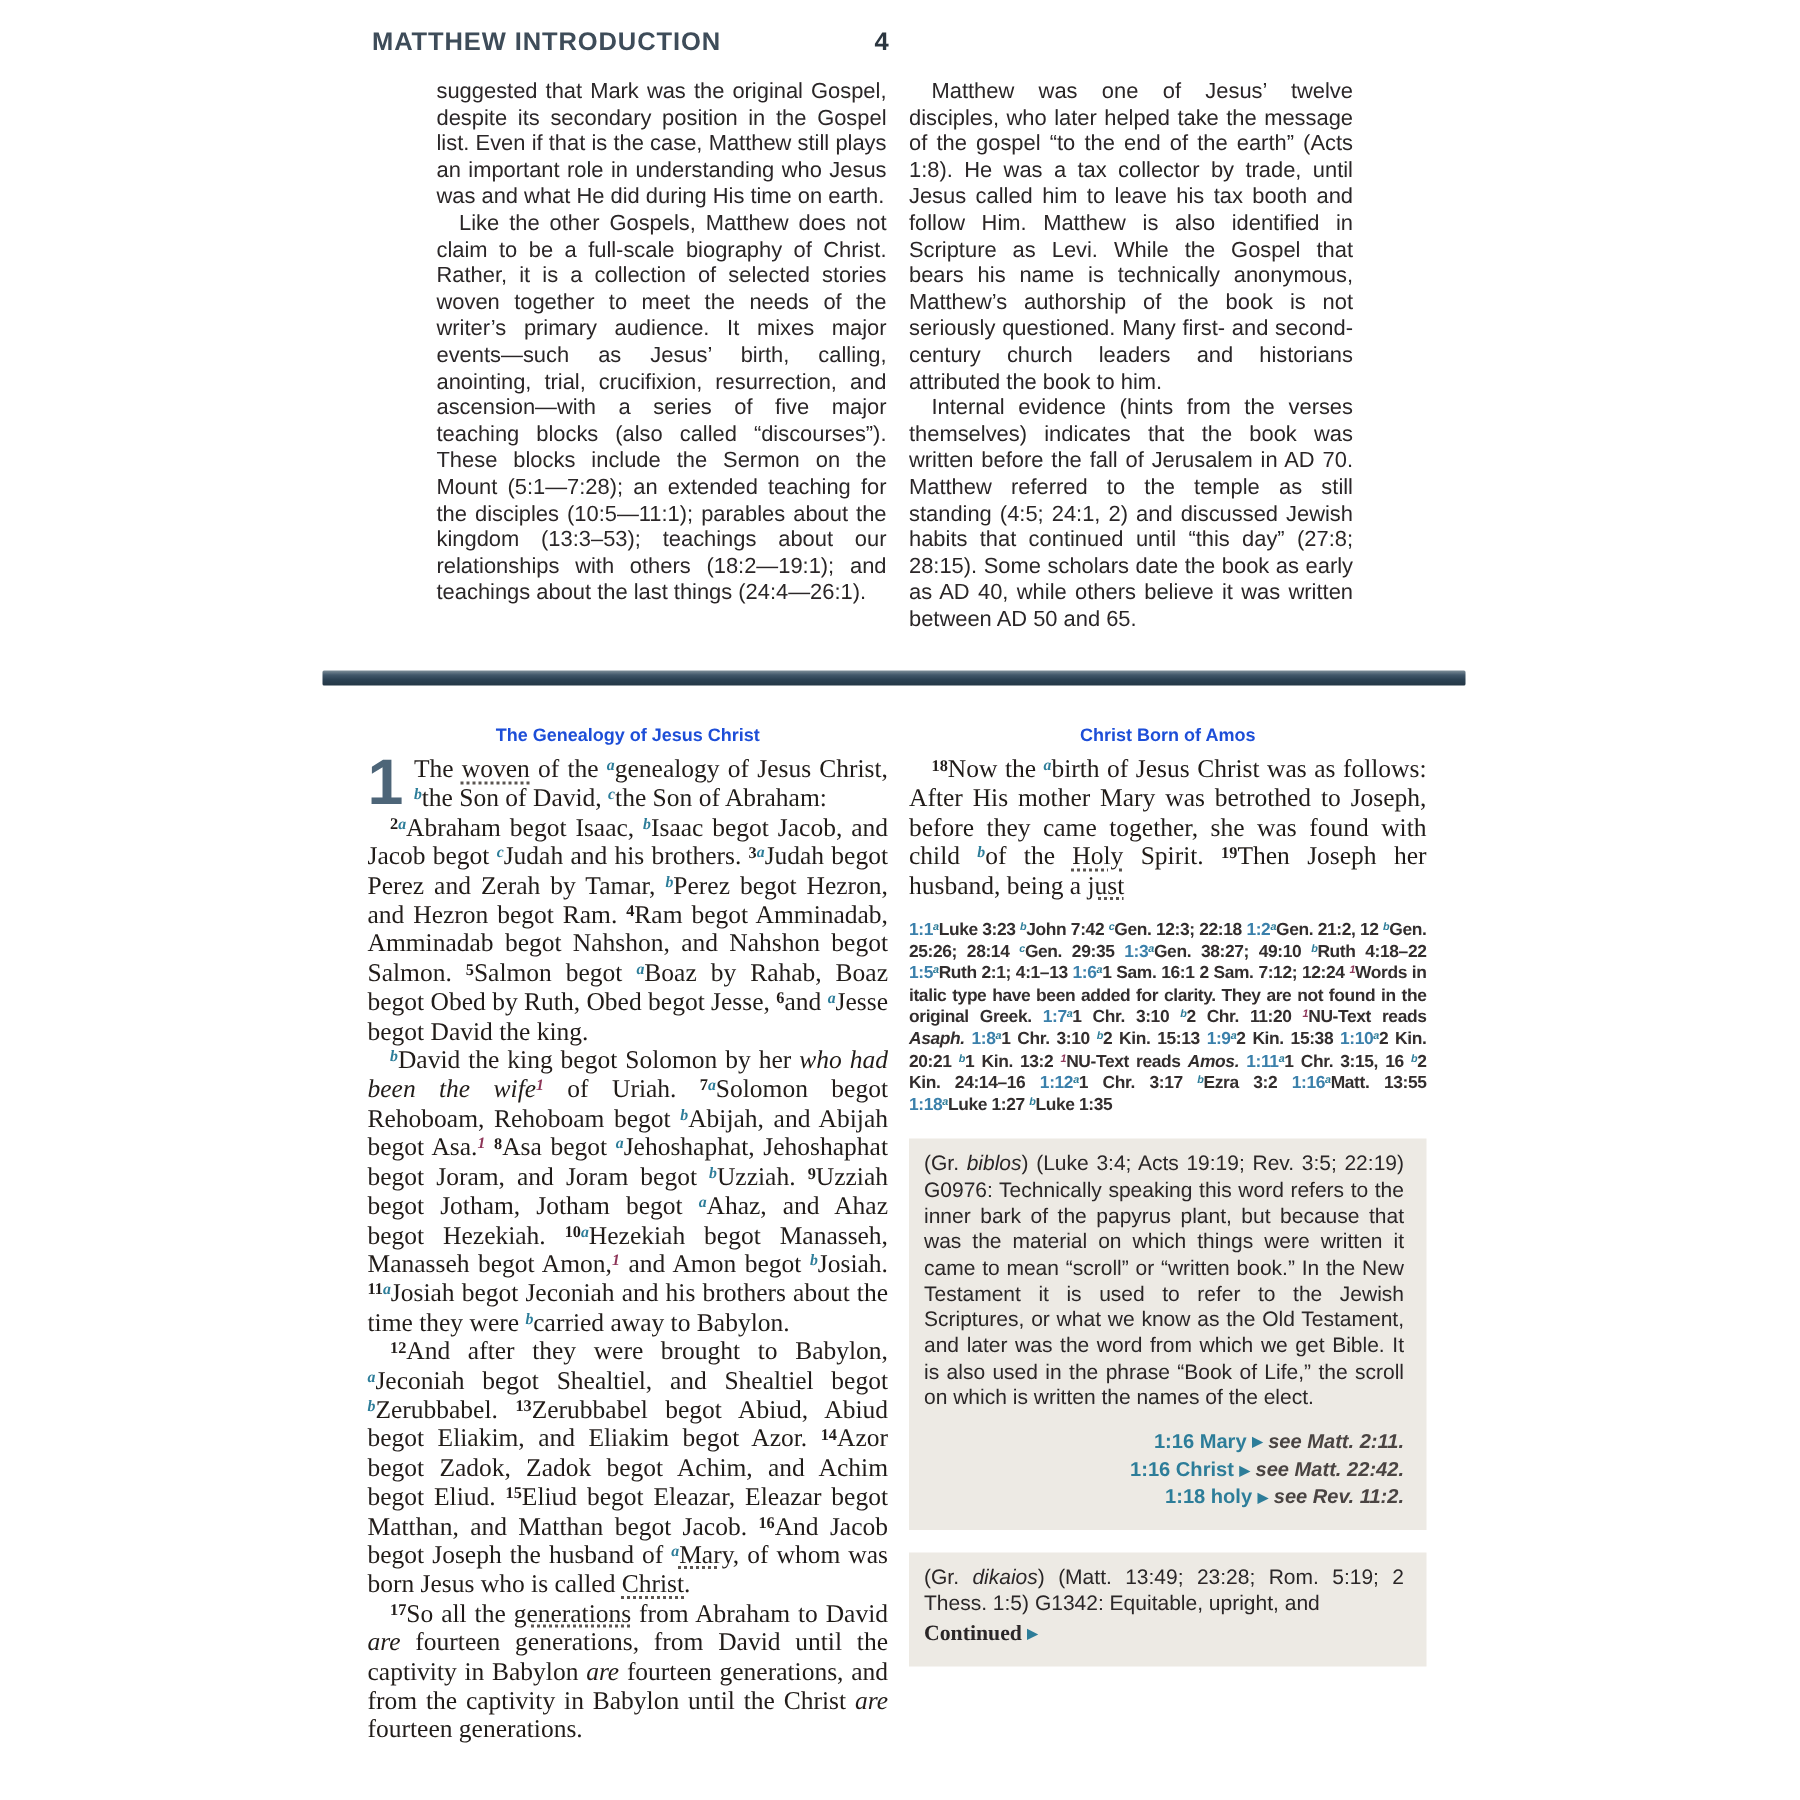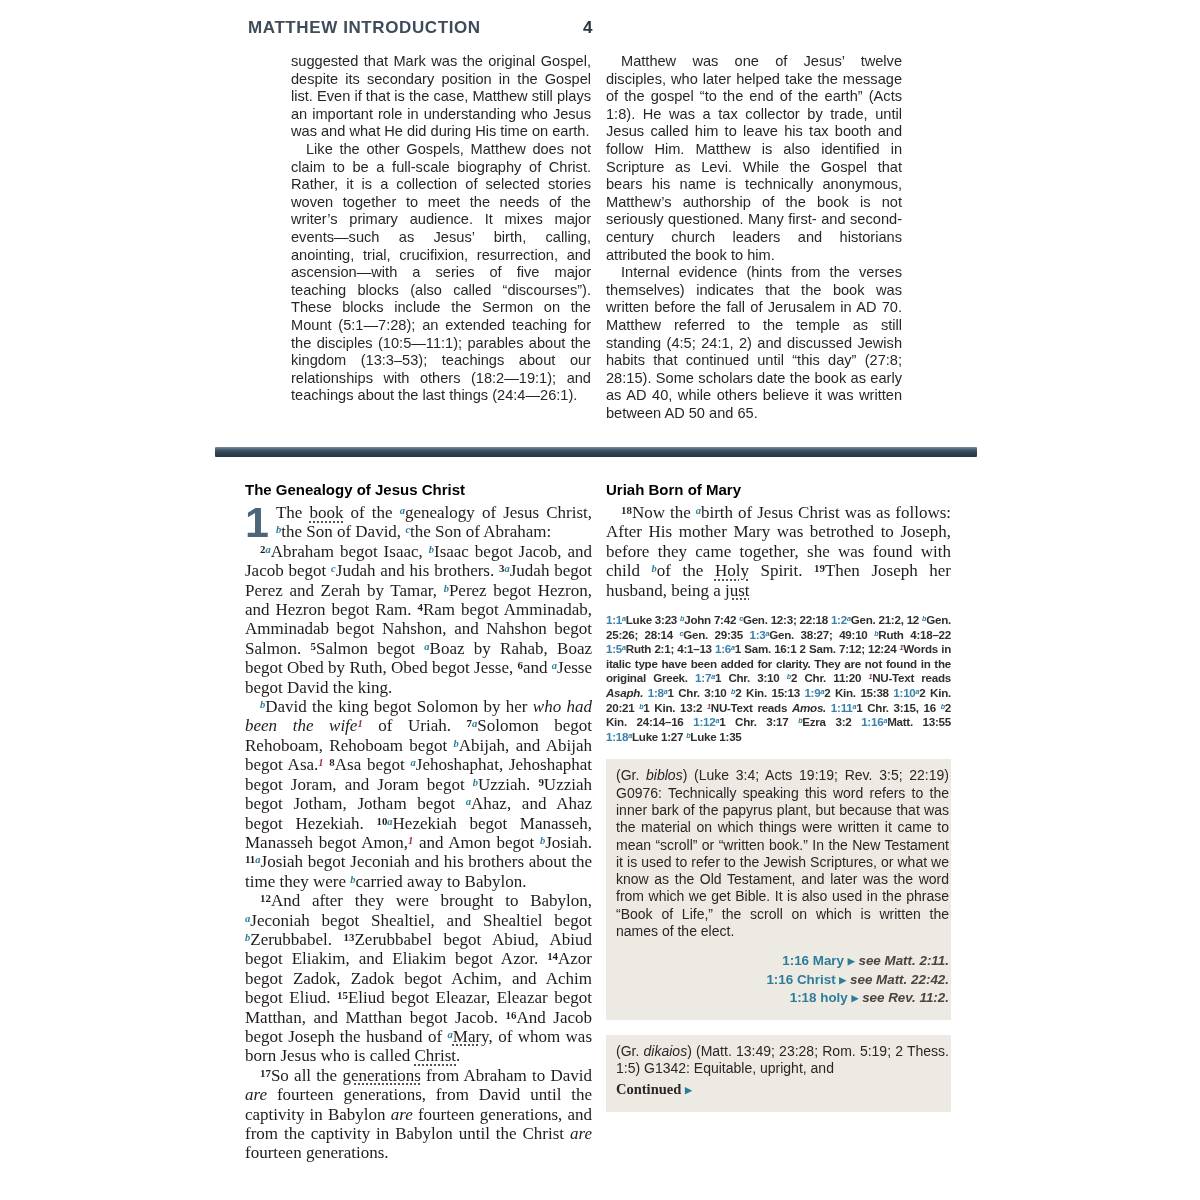--- a/index.html
+++ b/index.html
@@ -36,22 +36,22 @@
   
   .scripture {
     position:absolute; top:470px;
     font-family:"Liberation Serif", serif;
     font-size:17px; line-height:19.4px; text-align:justify; color:#211c19;
   }
   .scripture-left  { left:245px; width:347px; }
   .scripture-right { left:606px; width:345px; }
   .sec-heading {
     font-family:"Liberation Sans", sans-serif;
-    font-size:15px; font-weight:bold; color:#000000;
-    text-align:left; margin:0 0 3px 0; line-height:20px;
+    font-size:12px; font-weight:bold; color:#1d4ed8;
+    text-align:center; margin:0 0 3px 0; line-height:20px;
   }
   .scripture p { margin:0; }
   .scripture p.ind { text-indent:15px; }
   .dropcap {
     float:left; font-family:"Liberation Sans", sans-serif;
     font-size:43px; line-height:34px; font-weight:bold; color:#4d6578;
     margin:2px 7px 0 0;
   }
   
   .seg-n { font-weight:bold; font-size:0.64em; vertical-align:0.38em; line-height:0; }
@@ -70,21 +70,21 @@
   }
   
   .study-box { margin-top:15px; }
   .study-box .box-header {
     background:linear-gradient(180deg,#5b7482 0%,#3f5765 35%,#354c5a 100%);
     color:#ffffff; font-family:"Liberation Sans", sans-serif;
     font-size:15px; font-weight:bold; padding:5px 10px 4px 10px;
     letter-spacing:0.2px; text-align:left;
   }
   .study-box .box-body {
-    background:#edeae4; padding:8px 2px 12px 10px;
+    background:#edeae4; padding:8px 15px 12px 10px;
     font-family:"Liberation Sans", sans-serif;
     font-size:14px; line-height:17.3px; text-align:justify; color:#2a2627;
   }
   .study-links { margin-top:12px; }
   .study-link-row {
     font-size:13.4px; line-height:17.5px; font-weight:bold; text-align:right;
   }
   .study-link-ref { color:#2d7d99; }
   .see-arrow { color:#2d7d99; font-size:9px; vertical-align:1px; }
   .study-link-see { color:#4a4442; font-style:italic; }
@@ -107,30 +107,30 @@
   <div class="intro-col intro-right">
     <p class="ind">Matthew was one of Jesus’ twelve disciples, who later helped take the message of the gospel “to the end of the earth” (Acts 1:8). He was a tax collector by trade, until Jesus called him to leave his tax booth and follow Him. Matthew is also identified in Scripture as Levi. While the Gospel that bears his name is technically anonymous, Matthew’s authorship of the book is not seriously questioned. Many first- and second-century church leaders and historians attributed the book to him.</p>
     <p class="ind">Internal evidence (hints from the verses themselves) indicates that the book was written before the fall of Jerusalem in AD 70. Matthew referred to the temple as still standing (4:5; 24:1, 2) and discussed Jewish habits that continued until “this day” (27:8; 28:15). Some scholars date the book as early as AD 40, while others believe it was written between AD 50 and 65.</p>
   </div>
 
   <div class="divider"></div>
 
   <div class="scripture scripture-left">
     <h2 class="sec-heading">The Genealogy of Jesus Christ</h2>
     <p>
-      <span class="dropcap">1</span><span><span class="seg-b">The </span><span class="seg-u">book</span><span class="seg-b"> of the </span><span class="seg-s">a</span><span class="seg-b">genealogy of Jesus Christ, </span><span class="seg-s">b</span><span class="seg-b">the Son of David, </span><span class="seg-s">c</span><span class="seg-b">the Son of Abraham:</span></span>
+      <span class="dropcap">1</span><span><span class="seg-b">The </span><span class="seg-u">woven</span><span class="seg-b"> of the </span><span class="seg-s">a</span><span class="seg-b">genealogy of Jesus Christ, </span><span class="seg-s">b</span><span class="seg-b">the Son of David, </span><span class="seg-s">c</span><span class="seg-b">the Son of Abraham:</span></span>
     </p>
     <p class="ind"><span class="seg-n">2</span><span class="seg-s">a</span><span class="seg-b">Abraham begot Isaac, </span><span class="seg-s">b</span><span class="seg-b">Isaac begot Jacob, and Jacob begot </span><span class="seg-s">c</span><span class="seg-b">Judah and his brothers. </span><span class="seg-n">3</span><span class="seg-s">a</span><span class="seg-b">Judah begot Perez and Zerah by Tamar, </span><span class="seg-s">b</span><span class="seg-b">Perez begot Hezron, and Hezron begot Ram. </span><span class="seg-n">4</span><span class="seg-b">Ram begot Amminadab, Amminadab begot Nahshon, and Nahshon begot Salmon. </span><span class="seg-n">5</span><span class="seg-b">Salmon begot </span><span class="seg-s">a</span><span class="seg-b">Boaz by Rahab, Boaz begot Obed by Ruth, Obed begot Jesse, </span><span class="seg-n">6</span><span class="seg-b">and </span><span class="seg-s">a</span><span class="seg-b">Jesse begot David the king.</span></p>
     <p class="ind"><span class="seg-s">b</span><span class="seg-b">David the king begot Solomon by her </span><span class="seg-i">who had been the wife</span><span class="seg-f">1</span><span class="seg-b"> of Uriah. </span><span class="seg-n">7</span><span class="seg-s">a</span><span class="seg-b">Solomon begot Rehoboam, Rehoboam begot </span><span class="seg-s">b</span><span class="seg-b">Abijah, and Abijah begot Asa.</span><span class="seg-f">1</span><span class="seg-b"> </span><span class="seg-n">8</span><span class="seg-b">Asa begot </span><span class="seg-s">a</span><span class="seg-b">Jehoshaphat, Jehoshaphat begot Joram, and Joram begot </span><span class="seg-s">b</span><span class="seg-b">Uzziah. </span><span class="seg-n">9</span><span class="seg-b">Uzziah begot Jotham, Jotham begot </span><span class="seg-s">a</span><span class="seg-b">Ahaz, and Ahaz begot Hezekiah. </span><span class="seg-n">10</span><span class="seg-s">a</span><span class="seg-b">Hezekiah begot Manasseh, Manasseh begot Amon,</span><span class="seg-f">1</span><span class="seg-b"> and Amon begot </span><span class="seg-s">b</span><span class="seg-b">Josiah. </span><span class="seg-n">11</span><span class="seg-s">a</span><span class="seg-b">Josiah begot Jeconiah and his brothers about the time they were </span><span class="seg-s">b</span><span class="seg-b">carried away to Babylon.</span></p>
     <p class="ind"><span class="seg-n">12</span><span class="seg-b">And after they were brought to Babylon, </span><span class="seg-s">a</span><span class="seg-b">Jeconiah begot Shealtiel, and Shealtiel begot </span><span class="seg-s">b</span><span class="seg-b">Zerubbabel. </span><span class="seg-n">13</span><span class="seg-b">Zerubbabel begot Abiud, Abiud begot Eliakim, and Eliakim begot Azor. </span><span class="seg-n">14</span><span class="seg-b">Azor begot Zadok, Zadok begot Achim, and Achim begot Eliud. </span><span class="seg-n">15</span><span class="seg-b">Eliud begot Eleazar, Eleazar begot Matthan, and Matthan begot Jacob. </span><span class="seg-n">16</span><span class="seg-b">And Jacob begot Joseph the husband of </span><span class="seg-s">a</span><span class="seg-u">Mary</span><span class="seg-b">, of whom was born Jesus who is called </span><span class="seg-u">Christ</span><span class="seg-b">.</span></p>
     <p class="ind"><span class="seg-n">17</span><span class="seg-b">So all the </span><span class="seg-u">generations</span><span class="seg-b"> from Abraham to David </span><span class="seg-i">are</span><span class="seg-b"> fourteen generations, from David until the captivity in Babylon </span><span class="seg-i">are</span><span class="seg-b"> fourteen generations, and from the captivity in Babylon until the Christ </span><span class="seg-i">are</span><span class="seg-b"> fourteen generations.</span></p>
   </div>
 
   <div class="scripture scripture-right">
-    <h2 class="sec-heading">Uriah Born of Mary</h2>
+    <h2 class="sec-heading">Christ Born of Amos</h2>
     <p class="ind"><span class="seg-n">18</span><span class="seg-b">Now the </span><span class="seg-s">a</span><span class="seg-b">birth of Jesus Christ was as follows: After His mother Mary was betrothed to Joseph, before they came together, she was found with child </span><span class="seg-s">b</span><span class="seg-b">of the </span><span class="seg-u">Holy</span><span class="seg-b"> Spirit. </span><span class="seg-n">19</span><span class="seg-b">Then Joseph her husband, being a </span><span class="seg-u">just</span></p>
 
     <div class="xrefs"><span class="seg-r">1:1</span><span class="seg-s">a</span><span class="seg-b">Luke 3:23  </span><span class="seg-s">b</span><span class="seg-b">John 7:42  </span><span class="seg-s">c</span><span class="seg-b">Gen. 12:3; 22:18   </span><span class="seg-r">1:2</span><span class="seg-s">a</span><span class="seg-b">Gen. 21:2, 12 </span><span class="seg-s">b</span><span class="seg-b">Gen. 25:26; 28:14  </span><span class="seg-s">c</span><span class="seg-b">Gen. 29:35   </span><span class="seg-r">1:3</span><span class="seg-s">a</span><span class="seg-b">Gen. 38:27; 49:10  </span><span class="seg-s">b</span><span class="seg-b">Ruth 4:18–22 </span><span class="seg-r">1:5</span><span class="seg-s">a</span><span class="seg-b">Ruth 2:1; 4:1–13   </span><span class="seg-r">1:6</span><span class="seg-s">a</span><span class="seg-b">1 Sam. 16:1   2 Sam. 7:12; 12:24   </span><span class="seg-f">1</span><span class="seg-b">Words in italic type have been added for clarity. They are not found in the original Greek.    </span><span class="seg-r">1:7</span><span class="seg-s">a</span><span class="seg-b">1 Chr. 3:10  </span><span class="seg-s">b</span><span class="seg-b">2 Chr. 11:20  </span><span class="seg-f">1</span><span class="seg-b">NU-Text reads </span><span class="seg-i">Asaph.</span><span class="seg-b">    </span><span class="seg-r">1:8</span><span class="seg-s">a</span><span class="seg-b">1 Chr. 3:10  </span><span class="seg-s">b</span><span class="seg-b">2 Kin. 15:13   </span><span class="seg-r">1:9</span><span class="seg-s">a</span><span class="seg-b">2 Kin. 15:38 </span><span class="seg-r">1:10</span><span class="seg-s">a</span><span class="seg-b">2 Kin. 20:21  </span><span class="seg-s">b</span><span class="seg-b">1 Kin. 13:2  </span><span class="seg-f">1</span><span class="seg-b">NU-Text reads </span><span class="seg-i">Amos.</span><span class="seg-b"> </span><span class="seg-r">1:11</span><span class="seg-s">a</span><span class="seg-b">1 Chr. 3:15, 16  </span><span class="seg-s">b</span><span class="seg-b">2 Kin. 24:14–16   </span><span class="seg-r">1:12</span><span class="seg-s">a</span><span class="seg-b">1 Chr. 3:17  </span><span class="seg-s">b</span><span class="seg-b">Ezra 3:2 </span><span class="seg-r">1:16</span><span class="seg-s">a</span><span class="seg-b">Matt. 13:55   </span><span class="seg-r">1:18</span><span class="seg-s">a</span><span class="seg-b">Luke 1:27  </span><span class="seg-s">b</span><span class="seg-b">Luke 1:35</span></div>
 
     <div class="study-box">
       <div class="box-body">
         <div><span class="seg-b">(Gr. </span><span class="seg-i">biblos</span><span class="seg-b">) (Luke 3:4; Acts 19:19; Rev. 3:5; 22:19) G0976: Technically speaking this word refers to the inner bark of the papyrus plant, but because that was the material on which things were written it came to mean “scroll” or “written book.” In the New Testament it is used to refer to the Jewish Scriptures, or what we know as the Old Testament, and later was the word from which we get Bible. It is also used in the phrase “Book of Life,” the scroll on which is written the names of the elect.</span></div>
         <div class="study-links">
           <div class="study-link-row">
             <span class="study-link-ref">1:16 Mary</span>

